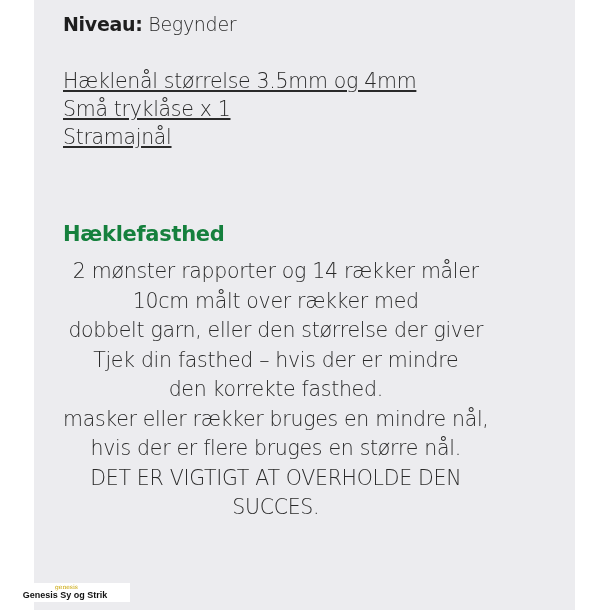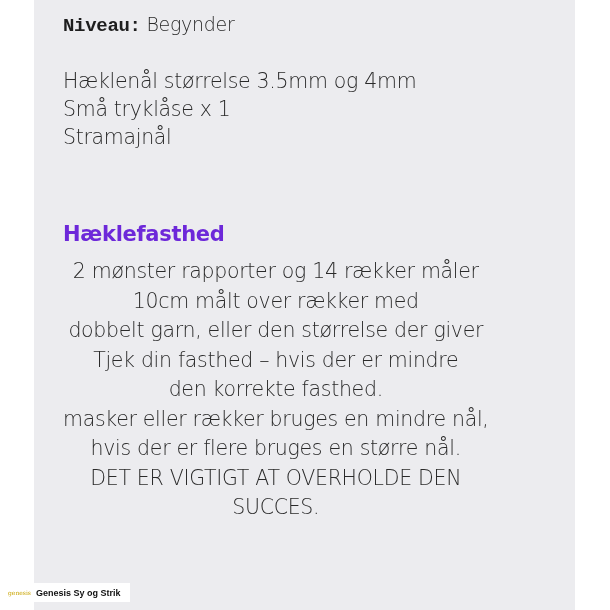--- a/index.html
+++ b/index.html
@@ -1,24 +1,24 @@
 <!DOCTYPE html>
 <html><head>
   <meta charset="utf-8">
   <style>
     html, body { margin:0; padding:0; }
     body { width:610px; height:610px; background:#ffffff; position:relative; overflow:hidden; font-family:"DejaVu Sans", "Liberation Sans", sans-serif; }
     .paper { position:absolute; left:34px; top:0; width:541px; height:610px; background:#ececef; }
     .text { position:absolute; left:63px; color:#2a2a2a; font-weight:300; letter-spacing:-0.3px; white-space:nowrap; }
     .level { top:13px; font-size:19px; }
-    .level .lbl { font-weight:600; color:#1e1e1e;font-family:Liberation Mono, monospace; }
-    .mat { font-size:20.5px; line-height:28px; top:67px; }
-    .heading { top:222px; font-size:21px; font-weight:600; color:#6d28d9; }
+    .level .lbl { font-weight:600; color:#1e1e1e; }
+    .mat { font-size:20.5px; line-height:28px; top:67px;text-decoration:underline; }
+    .heading { top:222px; font-size:21px; font-weight:600; color:#15803d; }
     .gauge { top:257px; font-size:20.5px; line-height:29.5px;text-align:center; }
-    .watermark { position:absolute; left:0; top:583px; width:130px; height:19px; background:#ffffff; display:flex; align-items:center; }
+    .watermark { position:absolute; left:0; top:583px; width:130px; height:19px; background:#ffffff; display:flex; align-items:center;flex-direction:column; }
     .wm-logo { font-size:6px; color:#c9a400; margin-left:8px; width:28px; font-family:"DejaVu Serif", serif; }
     .wm-text { font-family:"Liberation Sans", sans-serif; font-weight:bold; font-size:9px; color:#111; }
   </style>
 </head>
 <body>
 
 <div class="paper"></div>
 
 <div class="text level">
   <span class="lbl">Niveau:</span>

